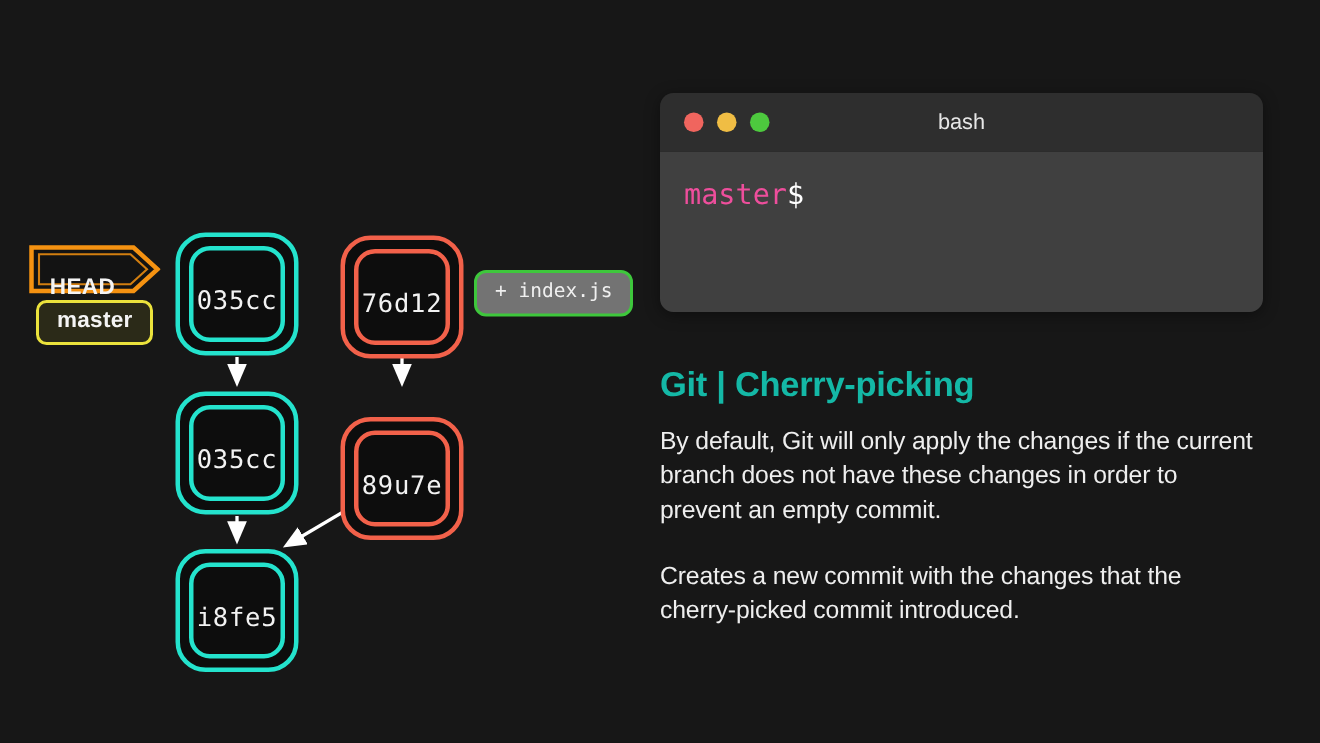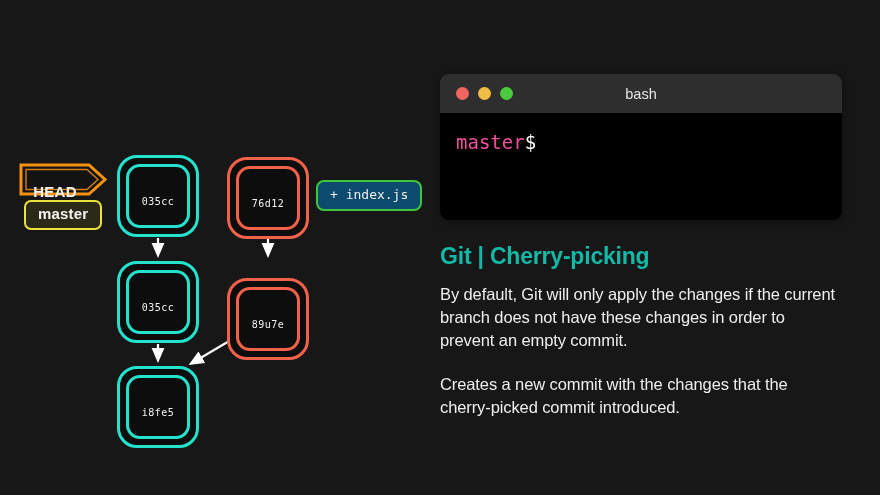--- a/index.html
+++ b/index.html
@@ -38,21 +38,21 @@
     border-radius: 14px;
     border: 3px solid #24e3cd;
     box-sizing: border-box;
     display: flex;
     align-items: center;
     justify-content: center;
   }
   .commit-node.red .commit-inner { border-color: #f2614a; }
   .commit-sha {
     font-family: "DejaVu Sans Mono", "Liberation Mono", monospace;
-    font-size: 10px;
+    font-size: 17px;
     color: #f2f2f2;
     letter-spacing: 0.5px;
     line-height: 1;
     margin-top: 11px;
   }
 
   
   #head-badge {
     position: absolute;
     left: 19px;
@@ -89,41 +89,41 @@
   }
 
   
   #index-badge {
     position: absolute;
     left: 316px;
     top: 180px;
     padding: 5px 12px 6px 12px;
     border: 2px solid #3ec73c;
     border-radius: 8px;
-    background: #0c4a6e;
+    background: #737373;
     font-family: "DejaVu Sans Mono", "Liberation Mono", monospace;
     font-size: 13px;
     color: #f0f0f0;
     line-height: 1.2;
     white-space: pre;
   }
 
   
   #arrows {
     position: absolute;
     left: 0; top: 0;
     width: 440px; height: 495px;
     pointer-events: none;
   }
 
   
   #terminal {
     position: absolute;
     left: 440px;
-    top: 74px;
+    top: 62px;
     width: 402px;
     border-radius: 9px;
     overflow: hidden;
     box-shadow: 0 2px 10px rgba(0,0,0,0.4);
   }
   #terminal-titlebar {
     height: 39px;
     background: #2e2e2e;
     display: flex;
     align-items: center;
@@ -139,21 +139,21 @@
   .tl-dot.yellow { background: #f0bd44; }
   .tl-dot.green { background: #4dc93e; }
   #terminal-title {
     position: absolute;
     left: 0; right: 0;
     text-align: center;
     font-size: 14.5px;
     color: #e6e6e6;
   }
   #terminal-body {
-    background: #000000;
+    background: #404040;
     height: 107px;
     padding: 18px 0 0 16px;
     box-sizing: border-box;
   }
   #terminal-line {
     font-family: "DejaVu Sans Mono", "Liberation Mono", monospace;
     font-size: 19px;
     line-height: 1.2;
     white-space: pre;
   }

